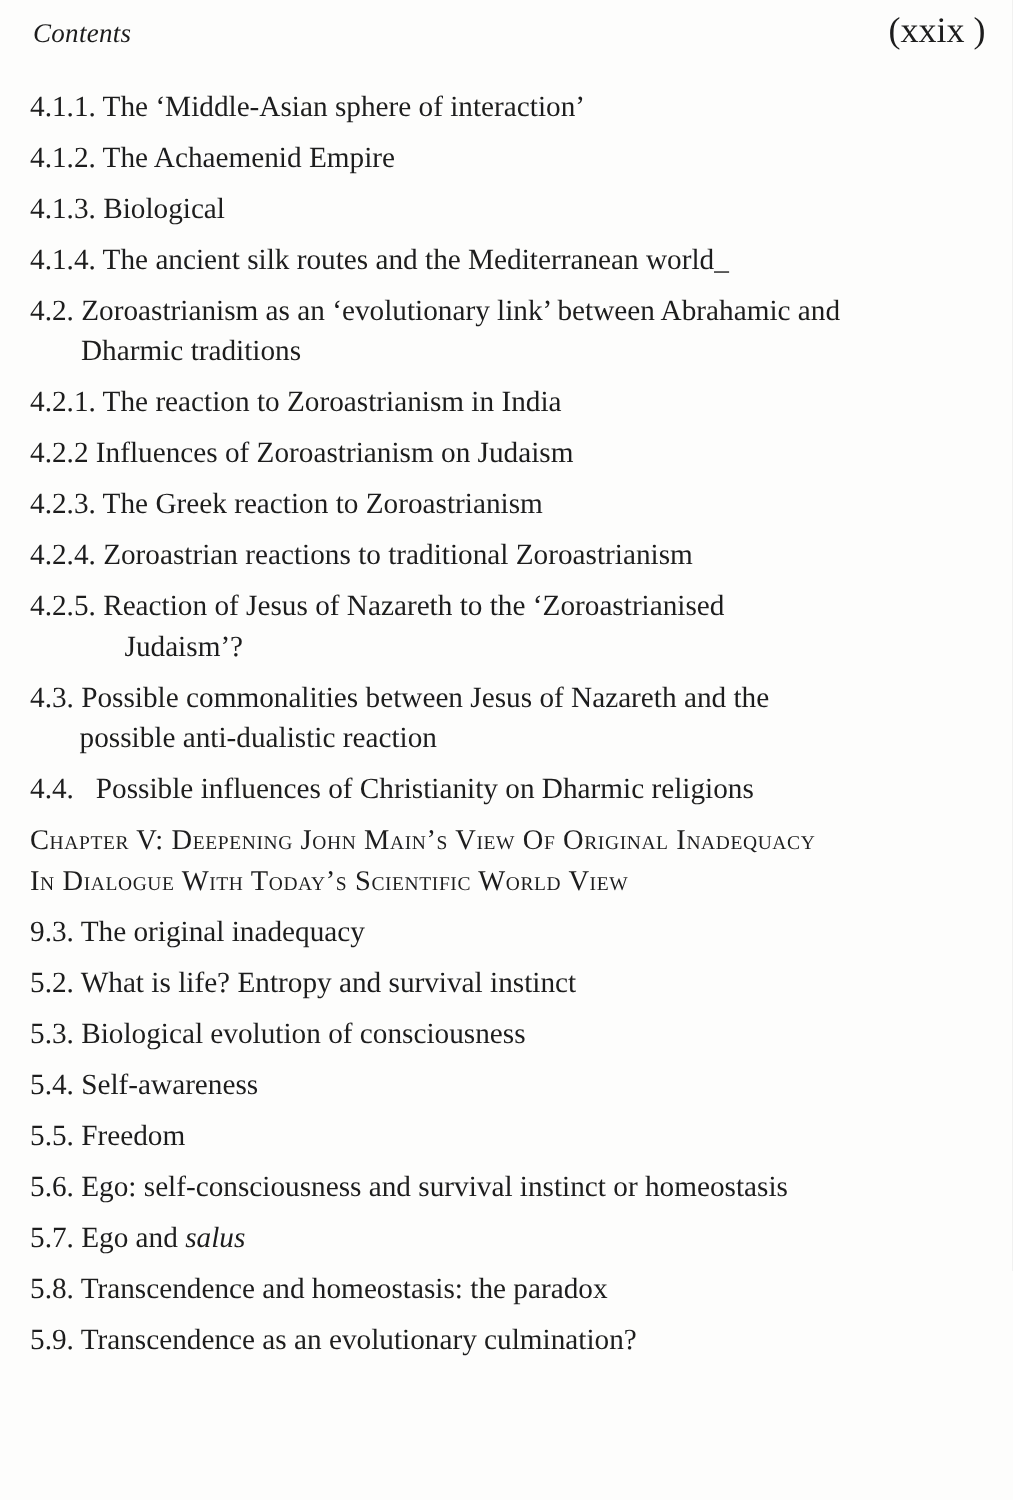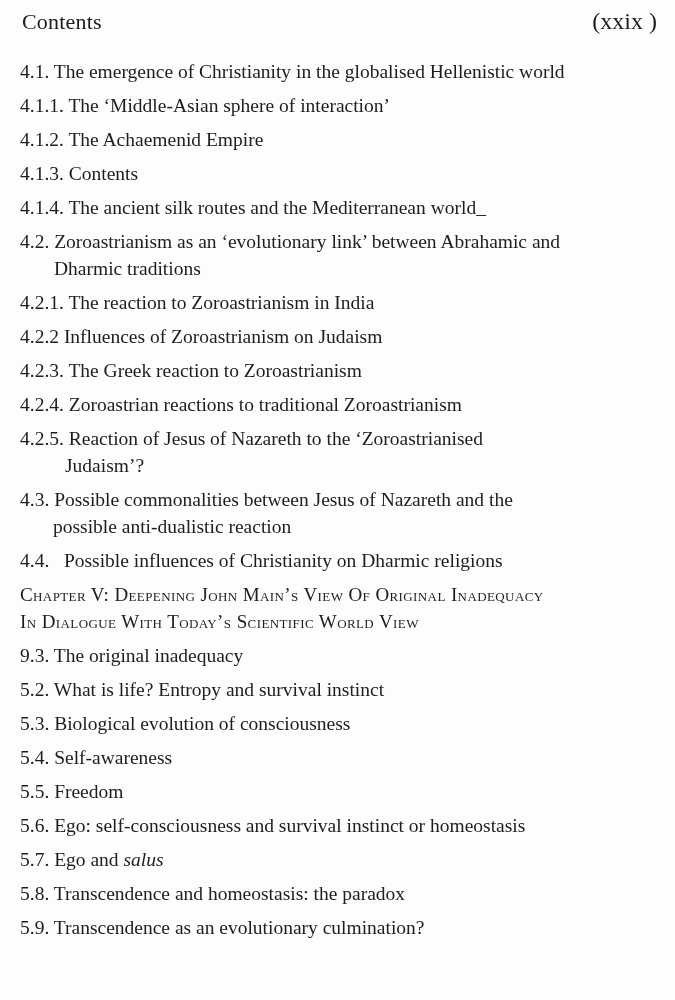--- a/index.html
+++ b/index.html
@@ -19,21 +19,22 @@
     padding: 8px 18px 0 20px;
     overflow: hidden;
   }
   .header {
     display: flex;
     justify-content: space-between;
     align-items: baseline;
     height: 26px;
   }
   .running-title {
-    font-size: 22px;
+    font-style: italic;
+    font-size: 18px;
     letter-spacing: 0.2px;
     margin-left: 2px;
   }
   .page-number {
     font-size: 24px;
   }
   .toc {
     margin-top: 24px;
   }
   .entry {
@@ -53,31 +54,30 @@
 </style>
 </head>
 <body>
 
 <div class="page">
   <div class="header">
     <span class="running-title">Contents</span>
     <span class="page-number">(xxix )</span>
   </div>
   <div class="toc" id="toc">
-      <div class="entry item"><div class="line"><span>4.1. The emergence of Christianity in the globalised Hellenistic world</span></div></div>
       <div class="entry item"><div class="line"><span>4.1.1. The ‘Middle-Asian sphere of interaction’</span></div></div>
       <div class="entry item"><div class="line"><span>4.1.2. The Achaemenid Empire</span></div></div>
-      <div class="entry item"><div class="line"><span>4.1.3. Contents</span></div></div>
+      <div class="entry item"><div class="line"><span>4.1.3. Biological</span></div></div>
       <div class="entry item"><div class="line"><span>4.1.4. The ancient silk routes and the Mediterranean world_</span></div></div>
       <div class="entry item"><div class="line"><span>4.2. Zoroastrianism as an ‘evolutionary link’ between Abrahamic and</span></div><div class="line" style="margin-left: 34px;"><span>Dharmic traditions</span></div></div>
       <div class="entry item"><div class="line"><span>4.2.1. The reaction to Zoroastrianism in India</span></div></div>
       <div class="entry item"><div class="line"><span>4.2.2 Influences of Zoroastrianism on Judaism</span></div></div>
       <div class="entry item"><div class="line"><span>4.2.3. The Greek reaction to Zoroastrianism</span></div></div>
       <div class="entry item"><div class="line"><span>4.2.4. Zoroastrian reactions to traditional Zoroastrianism</span></div></div>
-      <div class="entry item"><div class="line"><span>4.2.5. Reaction of Jesus of Nazareth to the ‘Zoroastrianised</span></div><div class="line" style="margin-left: 45px;"><span>Judaism’?</span></div></div>
+      <div class="entry item"><div class="line"><span>4.2.5. Reaction of Jesus of Nazareth to the ‘Zoroastrianised</span></div><div class="line" style="margin-left: 63px;"><span>Judaism’?</span></div></div>
       <div class="entry item"><div class="line"><span>4.3. Possible commonalities between Jesus of Nazareth and the</span></div><div class="line" style="margin-left: 33px;"><span>possible anti-dualistic reaction</span></div></div>
       <div class="entry item"><div class="line"><span>4.4.   Possible influences of Christianity on Dharmic religions</span></div></div>
       <div class="entry chapter"><div class="line"><span>Chapter V: Deepening John Main’s View Of Original Inadequacy</span></div><div class="line"><span>In Dialogue With Today’s Scientific World View</span></div></div>
       <div class="entry item"><div class="line"><span>9.3. The original inadequacy</span></div></div>
       <div class="entry item"><div class="line"><span>5.2. What is life? Entropy and survival instinct</span></div></div>
       <div class="entry item"><div class="line"><span>5.3. Biological evolution of consciousness</span></div></div>
       <div class="entry item"><div class="line"><span>5.4. Self-awareness</span></div></div>
       <div class="entry item"><div class="line"><span>5.5. Freedom</span></div></div>
       <div class="entry item"><div class="line"><span>5.6. Ego: self-consciousness and survival instinct or homeostasis</span></div></div>
       <div class="entry item"><div class="line"><span>5.7. Ego and </span><span class="seg-italic">salus</span></div></div>

